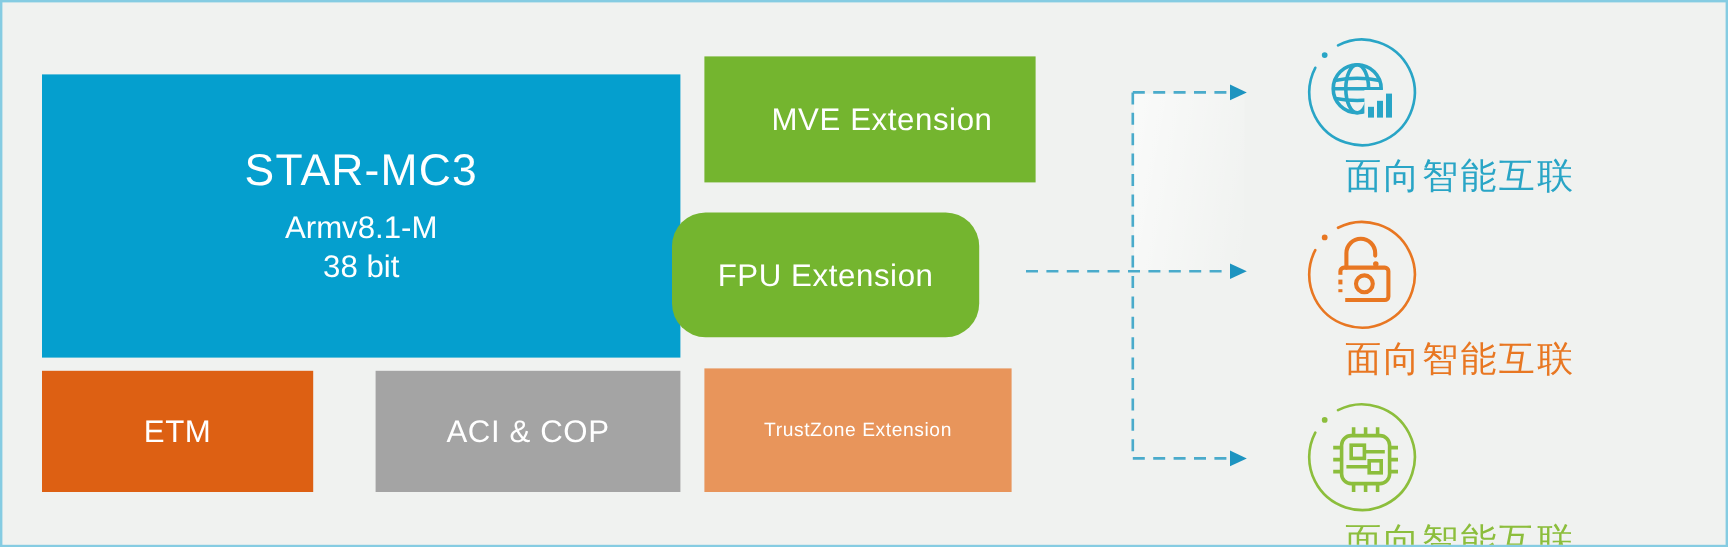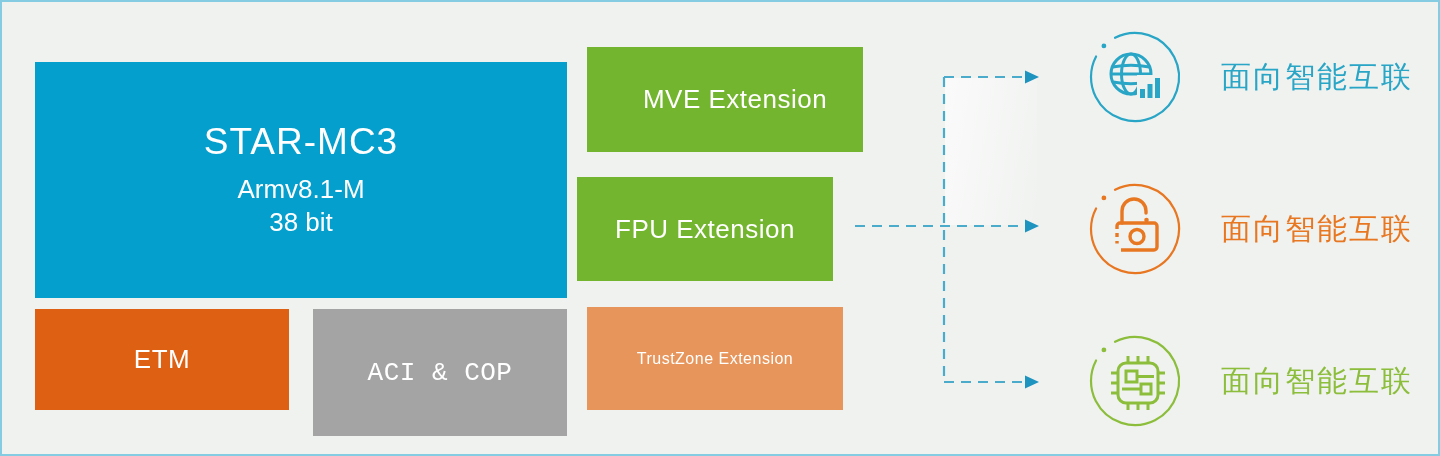--- a/index.html
+++ b/index.html
@@ -27,37 +27,37 @@
     white-space:nowrap;
   }
   .core{
     left:33px;top:60px;width:532px;height:236px;
     flex-direction:column;
     text-align:center;
   }
   .core-title{font-size:37px;font-weight:400;letter-spacing:1px;margin-bottom:10px;}
   .core-sub{font-size:26px;font-weight:400;line-height:1.28;}
   .mve{left:585px;top:45px;width:256px;height:105px;}
-  .fpu{left:575px;top:175px;width:256px;height:104px;}
-  .etm{left:33px;top:307px;width:254px;height:101px;}
-  .aci{left:311px;top:307px;width:254px;height:127px;font-family:Liberation Mono, monospace;}
+  .fpu{left:558px;top:175px;width:256px;height:104px;border-radius:28px;}
+  .etm{left:33px;top:307px;width:226px;height:101px;}
+  .aci{left:311px;top:307px;width:254px;height:101px;}
   .tz {left:585px;top:305px;width:256px;height:103px;}
   .tz .label{font-size:16px;}
 
   .soft-glow{
     position:absolute;left:943px;top:76px;width:92px;height:147px;
     background:linear-gradient(100deg,rgba(255,255,255,0.65),rgba(255,255,255,0));
     pointer-events:none;
   }
   .arrows{
     position:absolute;left:845px;top:60px;width:205px;height:340px;
   }
   .target-row{
     position:absolute;left:1083px;width:345px;height:100px;
-    display:flex;align-items:center;
+    display:flex;align-items:flex-start;flex-direction:column;
   }
   .target-row svg{flex:none;}
   .target-label{
     margin-left:36px;
     font-size:30px;
     letter-spacing:2px;
     white-space:nowrap;
   }
   .row1{top:25px;} .row2{top:177px;} .row3{top:329px;}
 </style>

